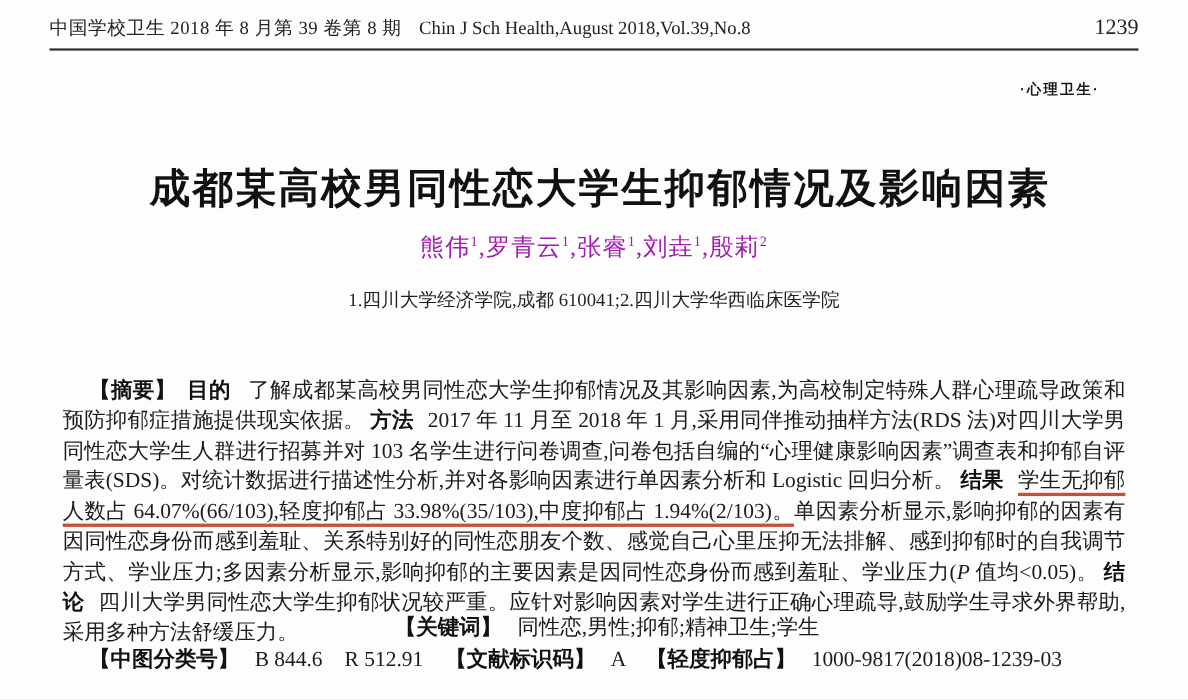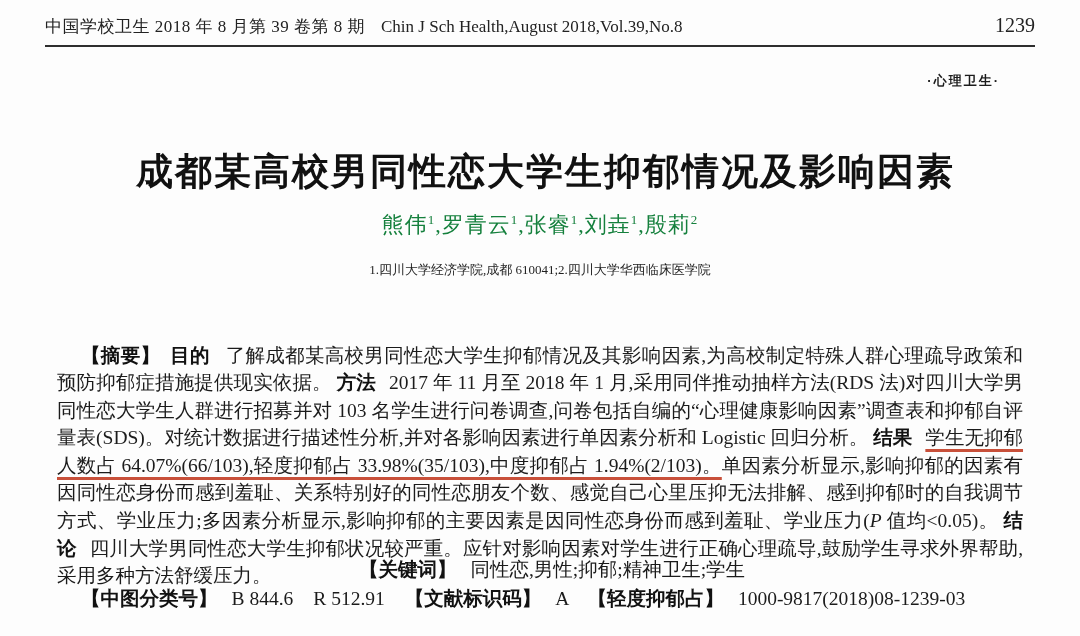--- a/index.html
+++ b/index.html
@@ -28,27 +28,27 @@
   
   .paper-title {
     position:absolute; top:122px; left:11px; right:0;
     text-align:center;
     font-family:"Liberation Sans","DejaVu Sans",sans-serif;
     font-weight:700; font-size:37px; letter-spacing:2px; color:#111;
   }
   
   .author-line {
     position:absolute; top:210px; left:0; right:0;
-    text-align:center; font-size:22px; color:#15803d; letter-spacing:1px;
+    text-align:center; font-size:22px; color:#a21caf; letter-spacing:1px;
   }
   .author-line sup { font-size:13px; }
   
   .affiliation {
     position:absolute; top:261px; left:0; right:0;
-    text-align:center; font-size:13px; color:#1f1f1f;
+    text-align:center; font-size:17px; color:#1f1f1f;
   }
   
   .abstract {
     position:absolute; top:322px; left:57px; width:966px;
     font-size:19.5px; line-height:27.6px; text-align:justify;
     text-indent:24px; color:#1b1b1b;
   }
   .b-label {
     font-family:"Liberation Sans","DejaVu Sans",sans-serif;
     font-weight:700; color:#111;

